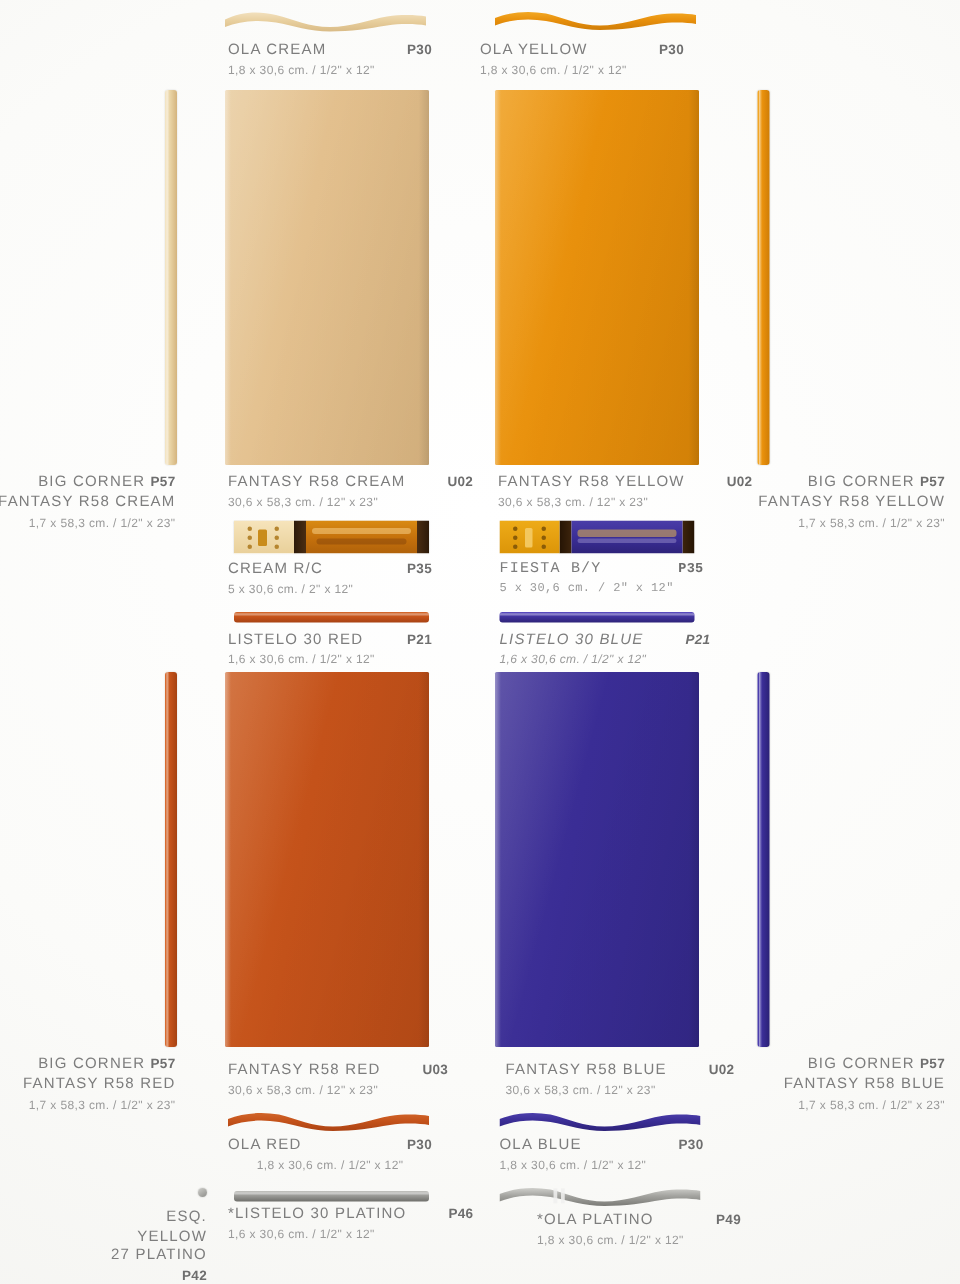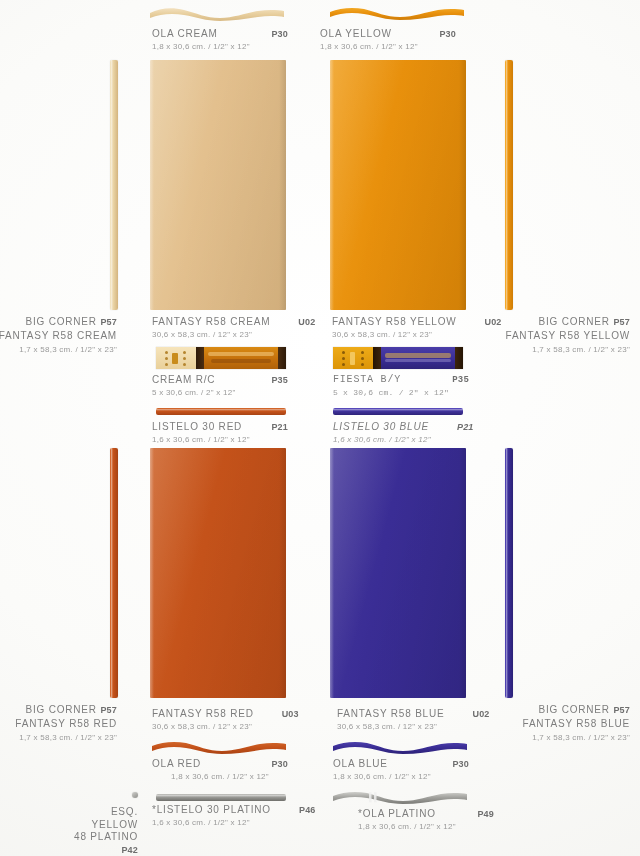--- a/index.html
+++ b/index.html
@@ -312,21 +312,21 @@
         <span class="t1">OLA BLUE</span>
         <span class="code">P30</span>
       </span>
     <span class="t2">1,8 x 30,6 cm. / 1/2" x 12"</span>
   </div>
 
   <div class="dot" style="left:132px;top:792px;"></div>
   <div class="leftcap" style="right:502px;top:806px;line-height:12.5px;">
     <span>ESQ.</span><br>
     <span>YELLOW</span><br>
-    <span>48 PLATINO</span><br>
+    <span>27 PLATINO</span><br>
     <span class="code">P42</span>
   </div>
 
   <div class="hstrip" style="left:156px;top:794px;width:130px;height:7px;background:linear-gradient(180deg,#c2c2be,#9a9a96 45%,#6f6f6b);">
     <span class="hl"></span>
   </div>
   <div class="cap" style="left:152px;top:804px;width:136px;">
     <span class="row">
         <span class="t1">*LISTELO 30 PLATINO</span>
         <span class="code">P46</span>

